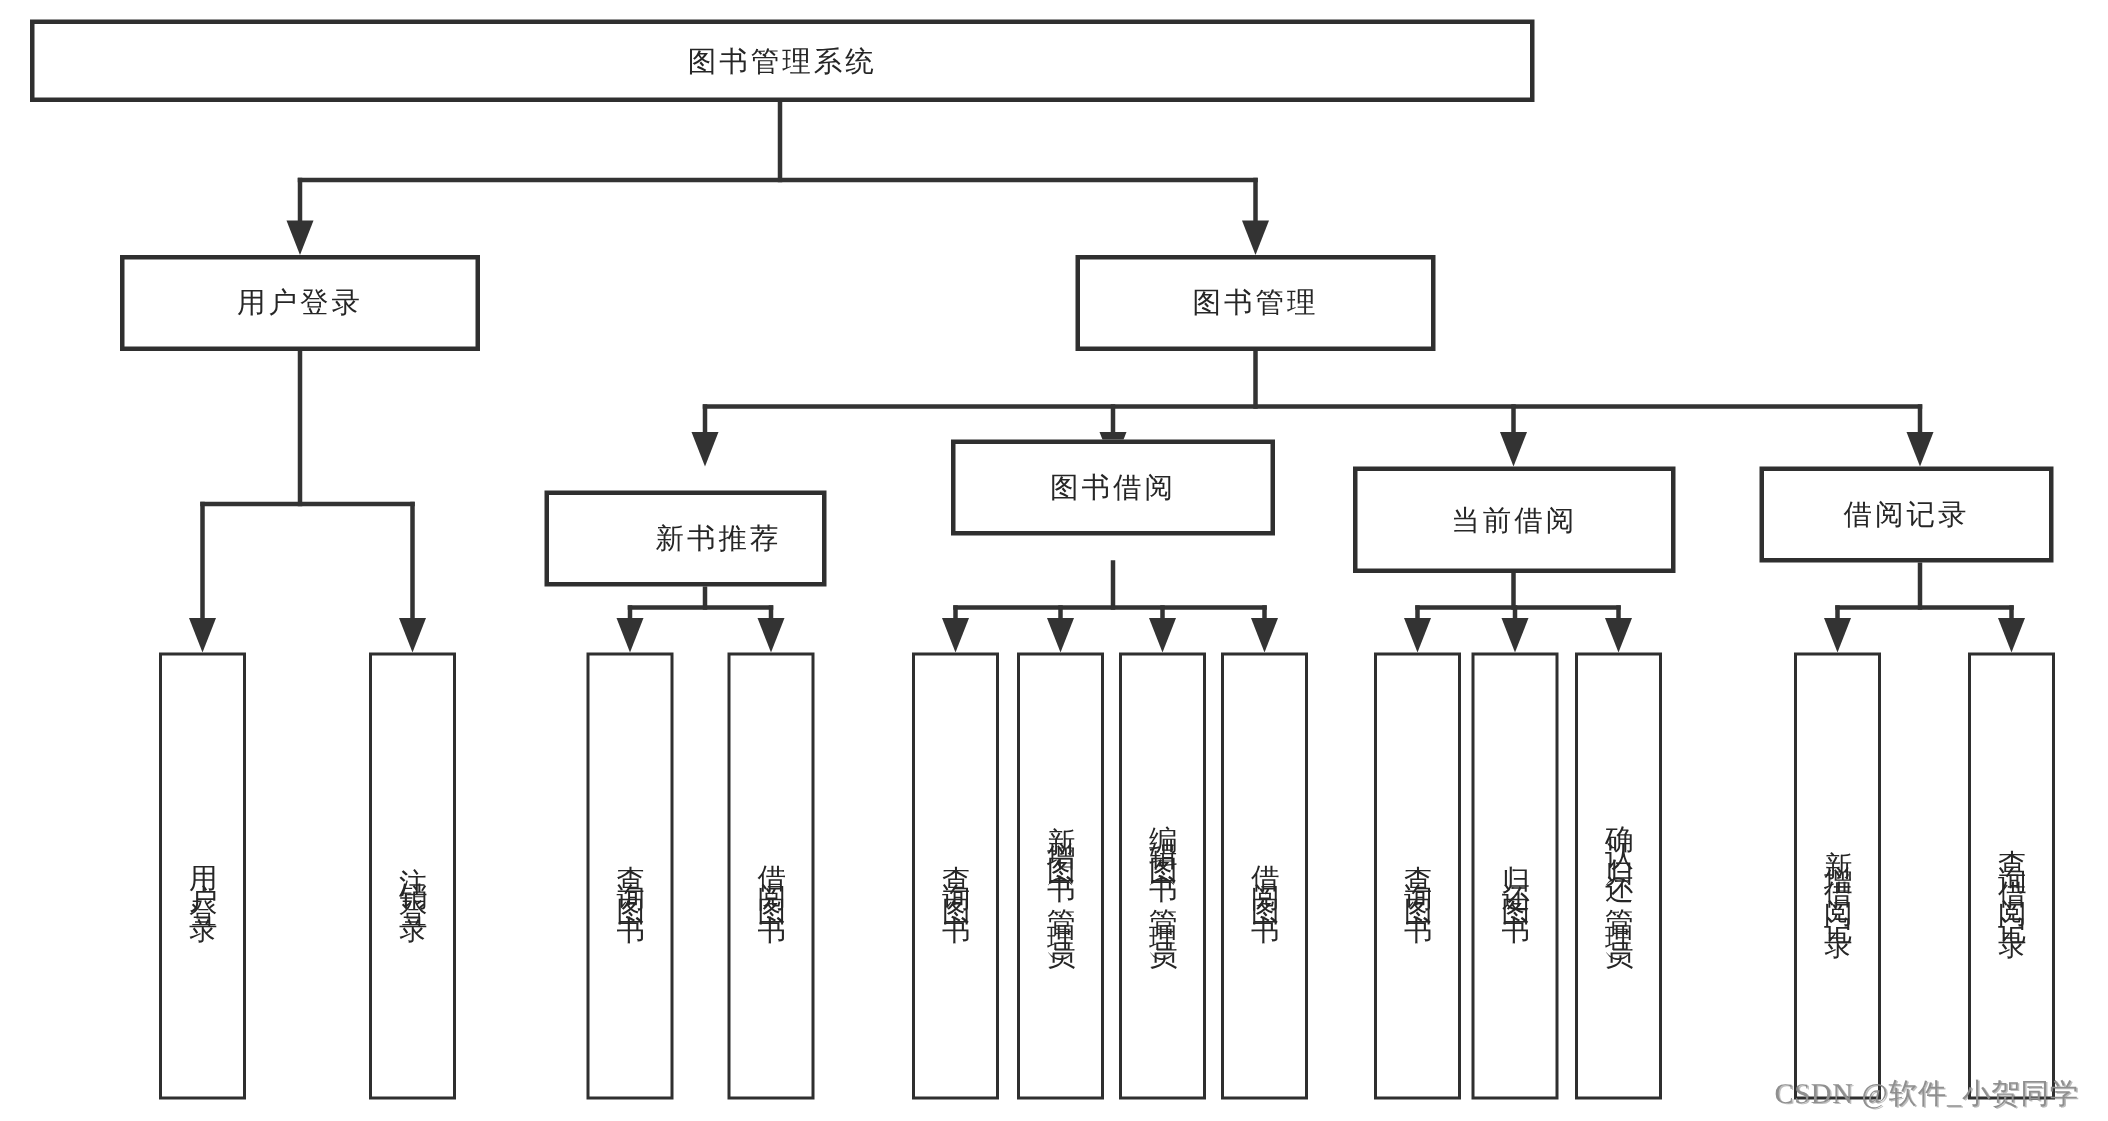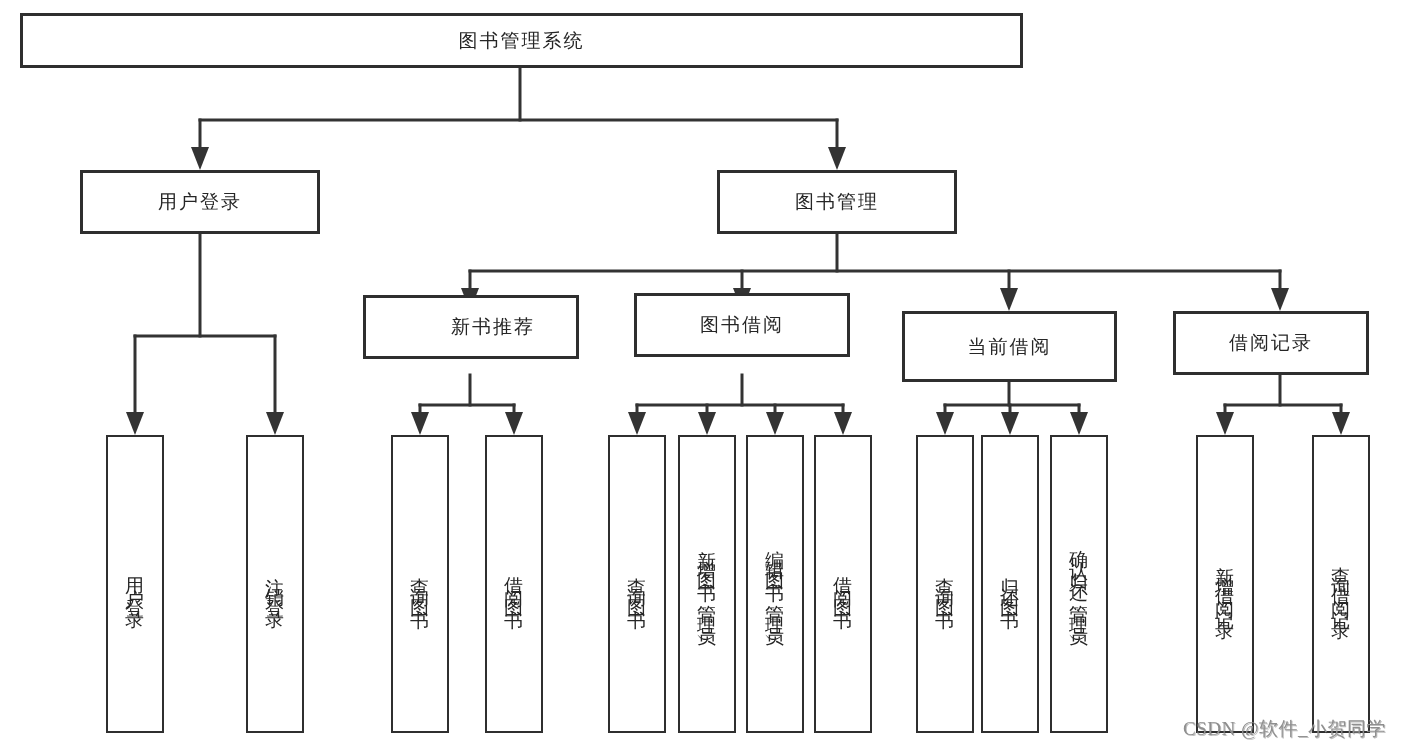--- a/index.html
+++ b/index.html
@@ -45,21 +45,21 @@
     text-orientation:mixed;
     font-size:19px;
     letter-spacing:11px;
     line-height:1;
     color:var(--text);
   }
   
   .n-root{left:20px;top:13px;width:1003px;height:55px;}
   .n-user-login{left:80px;top:170px;width:240px;height:64px;}
   .n-book-mgmt{left:717px;top:170px;width:240px;height:64px;}
-  .n-new-book{left:363px;top:295px;width:216px;height:64px;padding-left:44px;}
+  .n-new-book{left:363px;top:327px;width:188px;height:64px;padding-left:44px;}
   .n-borrow{left:634px;top:293px;width:216px;height:64px;}
   .n-current{left:902px;top:311px;width:215px;height:71px;}
   .n-records{left:1173px;top:311px;width:196px;height:64px;}
   
   .l1{left:106px;}  .l2{left:246px;}
   .l3{left:391px;}  .l4{left:485px;}
   .l5{left:608px;}  .l6{left:678px;}
   .l7{left:746px;}  .l8{left:814px;}
   .l9{left:916px;}  .l10{left:981px;} .l11{left:1050px;}
   .l12{left:1196px;} .l13{left:1312px;}

